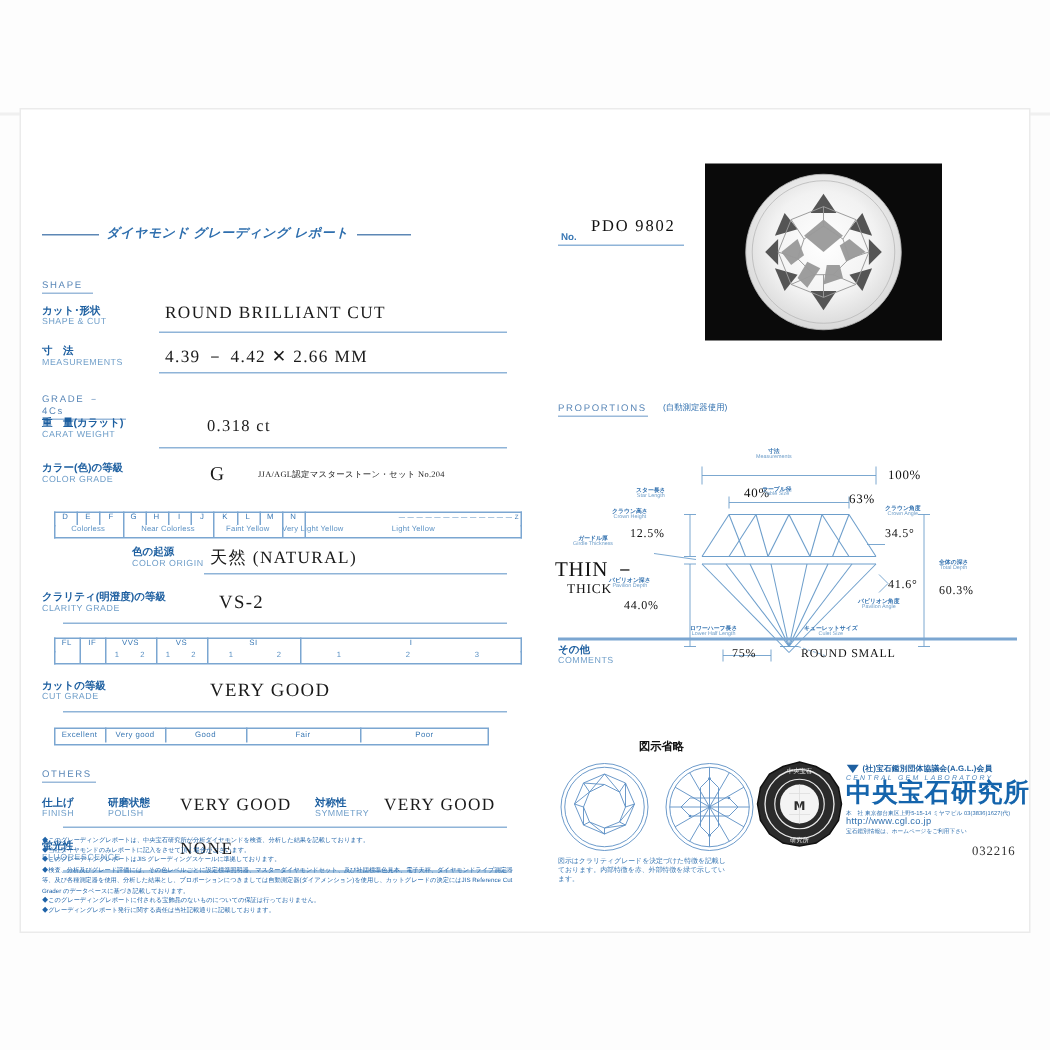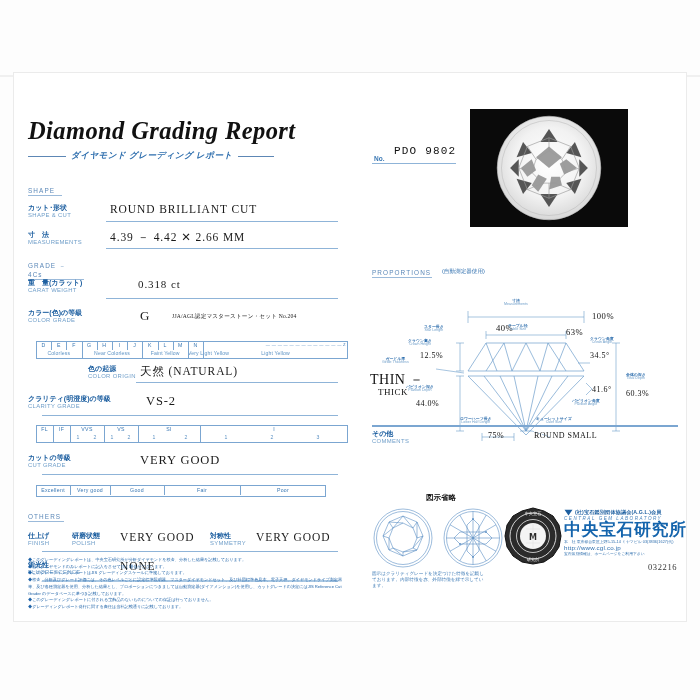--- a/index.html
+++ b/index.html
@@ -91,21 +91,21 @@
   .sc-sub{
     position:absolute;top:9.4px;text-align:center;
     font-size:5.1px;color:#5c92c4;
   }
 
   
   .no-label{
     position:absolute;font-size:6.5px;color:#3a78b4;font-weight:700;
   }
   .no-val{
-    position:absolute;font-family:Liberation Mono, monospace;
+    position:absolute;font-family:Liberation Serif, serif;
     font-size:11px;color:#111;letter-spacing:1.2px;white-space:nowrap;
   }
   .no-rule{position:absolute;height:1px;background:#8fb4d8;}
 
   .photo{
     position:absolute;background:#0a0a0a;overflow:hidden;
   }
   .dia-img{position:absolute;left:50%;top:50%;transform:translate(-50%,-50%);}
 
   
@@ -156,21 +156,20 @@
 <body>
 
 <div id="page">
 
   <div class="scan-seam" style="top:75px;"></div>
 
   <div class="cert">
 
     <div class="col-left">
 
-      <div class="title">Diamond Grading Report</div>
       <div class="subtitle-wrap">
         <span class="sub-rule l"></span>
         <span class="subtitle">ダイヤモンド グレーディング レポート</span>
         <span class="sub-rule r"></span>
       </div>
 
       <div class="sec-head" style="left:14px;top:114px;width:34px;">SHAPE</div>
 
       <div class="row" style="top:131px;">
         <span class="lbl">

